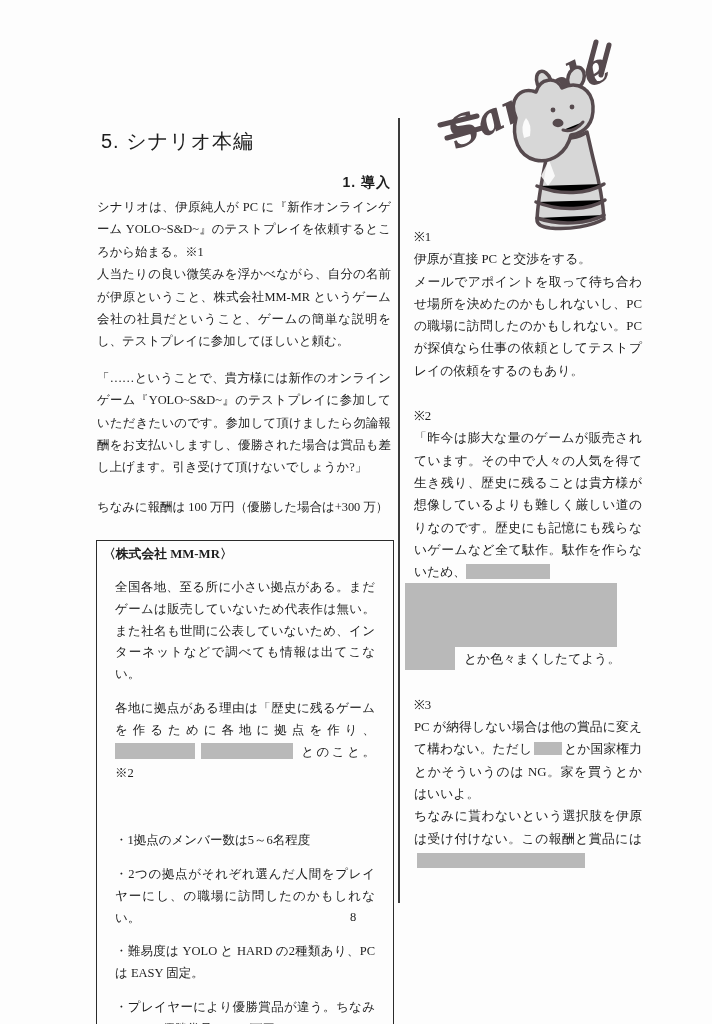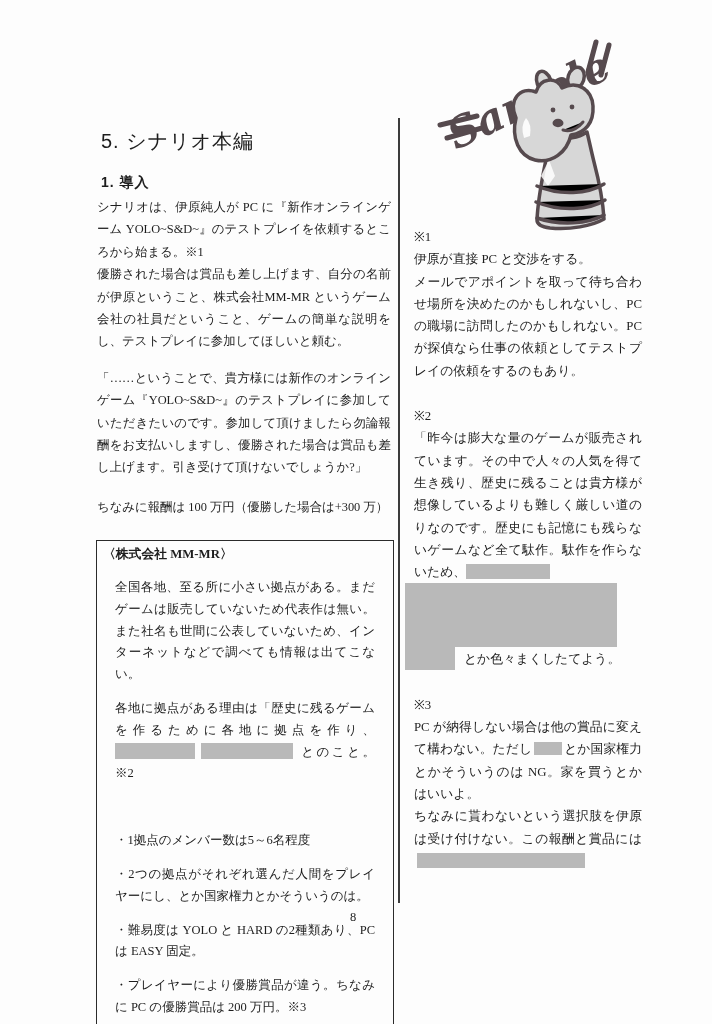--- a/index.html
+++ b/index.html
@@ -10,21 +10,21 @@
     color:#1d1d1d;
   }
   
   .left-col{position:absolute;left:97px;top:128px;width:294px;}
   .doc-title{
     font-family:"Liberation Sans","DejaVu Sans",sans-serif;
     font-size:20px;font-weight:500;letter-spacing:1px;margin:0 0 0 4px;
   }
   .sec-head{
     font-family:"Liberation Sans","DejaVu Sans",sans-serif;
-    font-size:14px;font-weight:700;letter-spacing:1px;margin:19px 0 4px 4px;
+    font-size:14px;font-weight:700;letter-spacing:1px;margin:19px 0 4px 4px;text-align:right;
   }
   .lc-p{
     font-size:12.4px;line-height:22.4px;margin:0;
     text-align:justify;
   }
   .gap-lg{margin-top:14px;}
   .gap-md{margin-top:17px;}
   
   .company-box{
     position:absolute;left:96px;top:540px;width:284px;
@@ -96,32 +96,32 @@
       <path d="M117 192 C140 200 168 198 184 189"></path>
     </g>
   </svg>
 
   <div class="divider"></div>
 
   <div class="left-col">
     <h1 class="doc-title">5. シナリオ本編</h1>
     <h2 class="sec-head">1. 導入</h2>
     <p class="lc-p">シナリオは、伊原純人が PC に『新作オンラインゲーム YOLO~S&amp;D~』のテストプレイを依頼するところから始まる。※1</p>
-    <p class="lc-p">優勝された場合は賞品も差し上げます、自分の名前が伊原ということ、株式会社MM-MR というゲーム会社の社員だということ、ゲームの簡単な説明をし、テストプレイに参加してほしいと頼む。</p>
+    <p class="lc-p">人当たりの良い微笑みを浮かべながら、自分の名前が伊原ということ、株式会社MM-MR というゲーム会社の社員だということ、ゲームの簡単な説明をし、テストプレイに参加してほしいと頼む。</p>
     <p class="lc-p gap-lg">「……ということで、貴方様には新作のオンラインゲーム『YOLO~S&amp;D~』のテストプレイに参加していただきたいのです。参加して頂けましたら勿論報酬をお支払いしますし、優勝された場合は賞品も差し上げます。引き受けて頂けないでしょうか?」</p>
     <p class="lc-p gap-md">ちなみに報酬は 100 万円（優勝した場合は+300 万）</p>
   </div>
 
   <div class="company-box">
     <p class="box-title">〈株式会社 MM-MR〉</p>
     <p class="box-p">全国各地、至る所に小さい拠点がある。まだゲームは販売していないため代表作は無い。また社名も世間に公表していないため、インターネットなどで調べても情報は出てこない。</p>
     <p class="box-p"><span>各地に拠点がある理由は「歴史に残るゲームを作るために各地に拠点を作り、</span><span class="redact r-box-a"></span> <span class="redact r-box-b"></span><span>とのこと。※2</span></p>
     <div class="box-blank"></div>
     <p class="box-p">・1拠点のメンバー数は5～6名程度</p>
-    <p class="box-p">・2つの拠点がそれぞれ選んだ人間をプレイヤーにし、とか国家権力とかそういうのは。</p>
+    <p class="box-p">・2つの拠点がそれぞれ選んだ人間をプレイヤーにし、の職場に訪問したのかもしれない。</p>
     <p class="box-p">・難易度は YOLO と HARD の2種類あり、PC は EASY 固定。</p>
     <p class="box-p">・プレイヤーにより優勝賞品が違う。ちなみに PC の優勝賞品は 200 万円。※3</p>
   </div>
 
   <div class="right-col">
 
     <p class="note-label">※1</p>
     <p class="rc-line">伊原が直接 PC と交渉をする。</p>
     <p class="rc-p">メールでアポイントを取って待ち合わせ場所を決めたのかもしれないし、PC の職場に訪問したのかもしれない。PC が探偵なら仕事の依頼としてテストプレイの依頼をするのもあり。</p>
 

